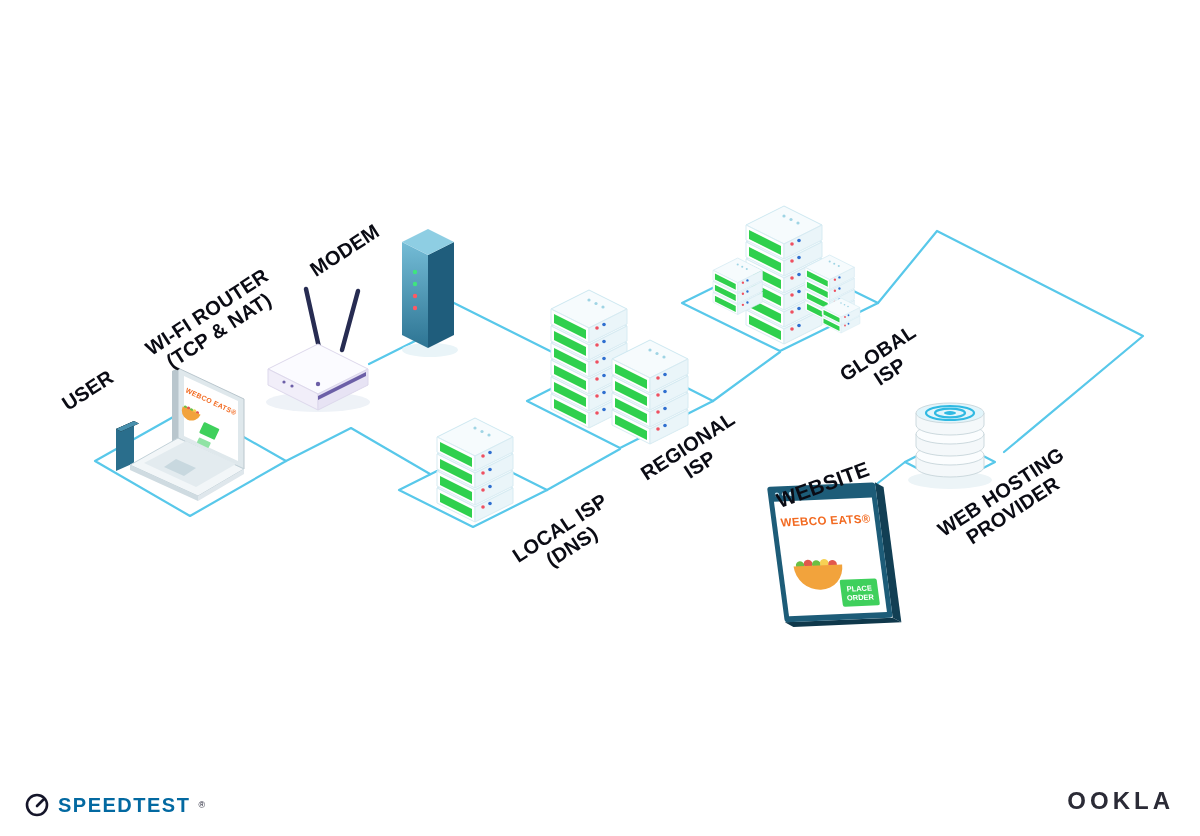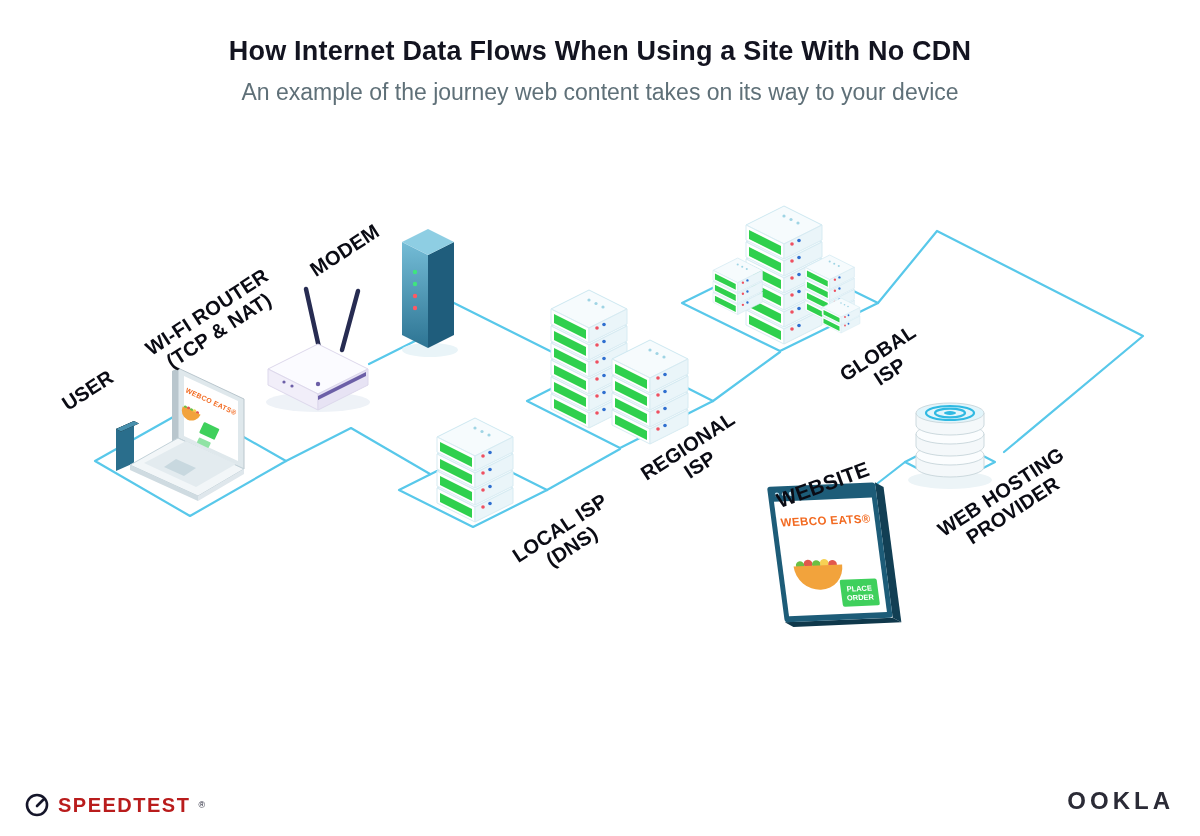--- a/index.html
+++ b/index.html
@@ -21,37 +21,33 @@
   .node-label {
     position:absolute; color:#0a0b14; font-weight:800; font-size:20px;
     line-height:1.08; text-align:center; white-space:pre-line;
     transform:rotate(-33deg); letter-spacing:.2px; z-index:5;
   }
   .node-label.rot20 { transform:rotate(-20deg); font-size:21px; }
   .footer-left {
     position:absolute; left:24px; bottom:18px; display:flex; align-items:center; gap:8px; z-index:6;
   }
   .footer-left .wordmark {
-    font-size:20px; font-weight:700; letter-spacing:1.5px; color:#b91c1c;
+    font-size:20px; font-weight:700; letter-spacing:1.5px; color:#0369a1;
   }
   .footer-left sup { font-size:9px; color:#15162a; }
   .footer-right {
     position:absolute; right:26px; bottom:21px; font-size:24px; font-weight:700;
     letter-spacing:4px; color:#2b2b36; z-index:6;
   }
 </style>
 </head>
 <body>
 
 <div class="stage">
 
-  <div class="header">
-    <h1>How Internet Data Flows When Using a Site With No CDN</h1>
-    <p>An example of the journey web content takes on its way to your device</p>
-  </div>
 
   <svg class="scene" viewBox="0 0 1200 836">
     <defs>
       <linearGradient id="mg" x1="0" y1="0" x2="0" y2="1">
         <stop offset="0" stop-color="#74bcd6"></stop>
         <stop offset="1" stop-color="#2d7493"></stop>
       </linearGradient>
 
       <g id="srv">
         <polygon points="38,0 76,19 38,38 0,19" fill="#f6fbfd" stroke="#cde8f1" stroke-width="1"></polygon>

